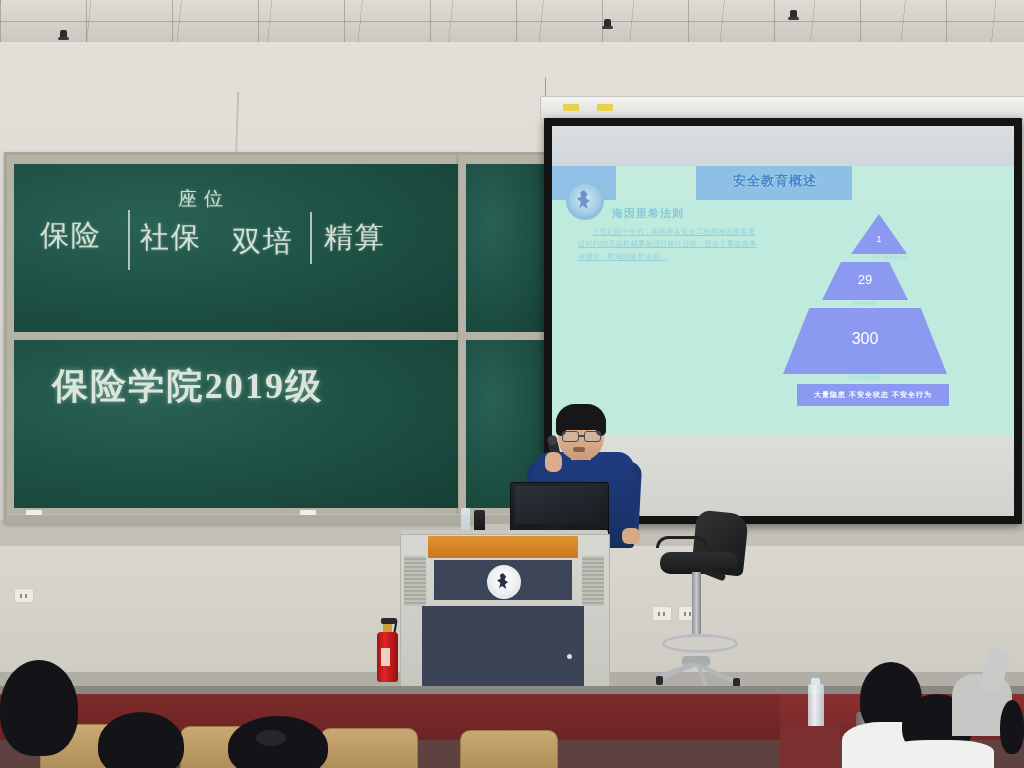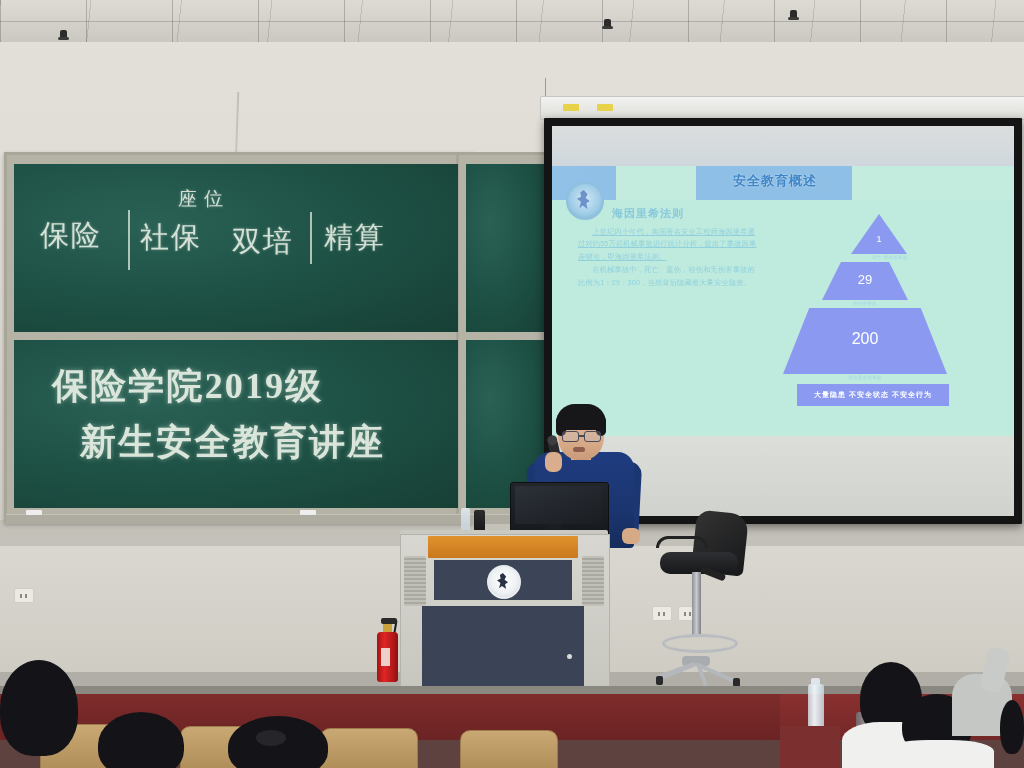--- a/index.html
+++ b/index.html
@@ -241,21 +241,20 @@
 
   <div class="chalk chalk-title" style="left:178px;top:186px;">座 位</div>
   <div class="chalk chalk-row" style="left:40px;top:216px;">保险</div>
   <div class="chalk chalk-row" style="left:140px;top:218px;">社保</div>
   <div class="chalk chalk-row" style="left:232px;top:222px;">双培</div>
   <div class="chalk chalk-row" style="left:324px;top:218px;text-align:right;">精算</div>
   <div class="chalk-div" style="left:128px;top:210px;height:60px;"></div>
   <div class="chalk-div" style="left:310px;top:212px;height:52px;"></div>
 
   <div class="chalk chalk-big" style="left:52px;top:362px;">保险学院2019级</div>
-  <div class="chalk chalk-big" style="left:80px;top:418px;">新生安全教育讲座</div>
 
   <div class="outlet" style="left:14px;top:588px;"></div>
   <div class="outlet" style="left:652px;top:606px;"></div>
   <div class="outlet" style="left:678px;top:606px;"></div>
 
   <div class="roller-wire"></div>
   <div class="roller"></div>
   <div class="roller-tag" style="left:563px;"></div>
   <div class="roller-tag" style="left:597px;"></div>
   <div class="screen-border"></div>
@@ -266,33 +265,32 @@
 
   <div class="slide-hdr"></div>
   <div class="slide-hdr-notch"></div>
   <div class="slide-hdr-notch2"></div>
   <div class="slide-title">安全教育概述</div>
   <div class="slide-logo"></div>
   <div class="slide-sub">海因里希法则</div>
 
   <div class="slide-body">
     <p><span class="u">上世纪四十年代，美国著名安全工程师海因里希通过对约55万起机械事故进行统计分析，提出了事故因果连锁论，即海因里希法则。</span></p>
-    <p>在机械事故中，死亡、重伤，轻伤和无伤害事故的比例为1：29：300，当然背后隐藏着大量安全隐患。</p>
   </div>
 
   <div class="pyr pyr-t"></div>
   <div class="pyr-num" style="left:851px;top:234px;width:56px;font-size:9px;">1</div>
   <div class="pyr-cap" style="left:835px;top:255px;width:110px;">死亡·重伤害事故</div>
 
   <div class="pyr pyr-m"></div>
   <div class="pyr-num" style="left:822px;top:272px;width:86px;font-size:13px;">29</div>
   <div class="pyr-cap" style="left:822px;top:301px;width:86px;">轻伤害事故</div>
 
   <div class="pyr pyr-b"></div>
-  <div class="pyr-num" style="left:783px;top:330px;width:164px;font-size:16px;">200</div>
+  <div class="pyr-num" style="left:783px;top:330px;width:164px;font-size:16px;">300</div>
   <div class="pyr-cap" style="left:783px;top:375px;width:164px;">无伤害虚惊事故</div>
 
   <div class="pyr pyr-bar"></div>
   <div class="pyr-barlbl">大量隐患  不安全状态  不安全行为</div>
 
   <div class="ch-back"></div>
   <div class="ch-seat"></div>
   <div class="ch-armL"></div>
   <div class="ch-lever"></div>
   <div class="ch-post"></div>

